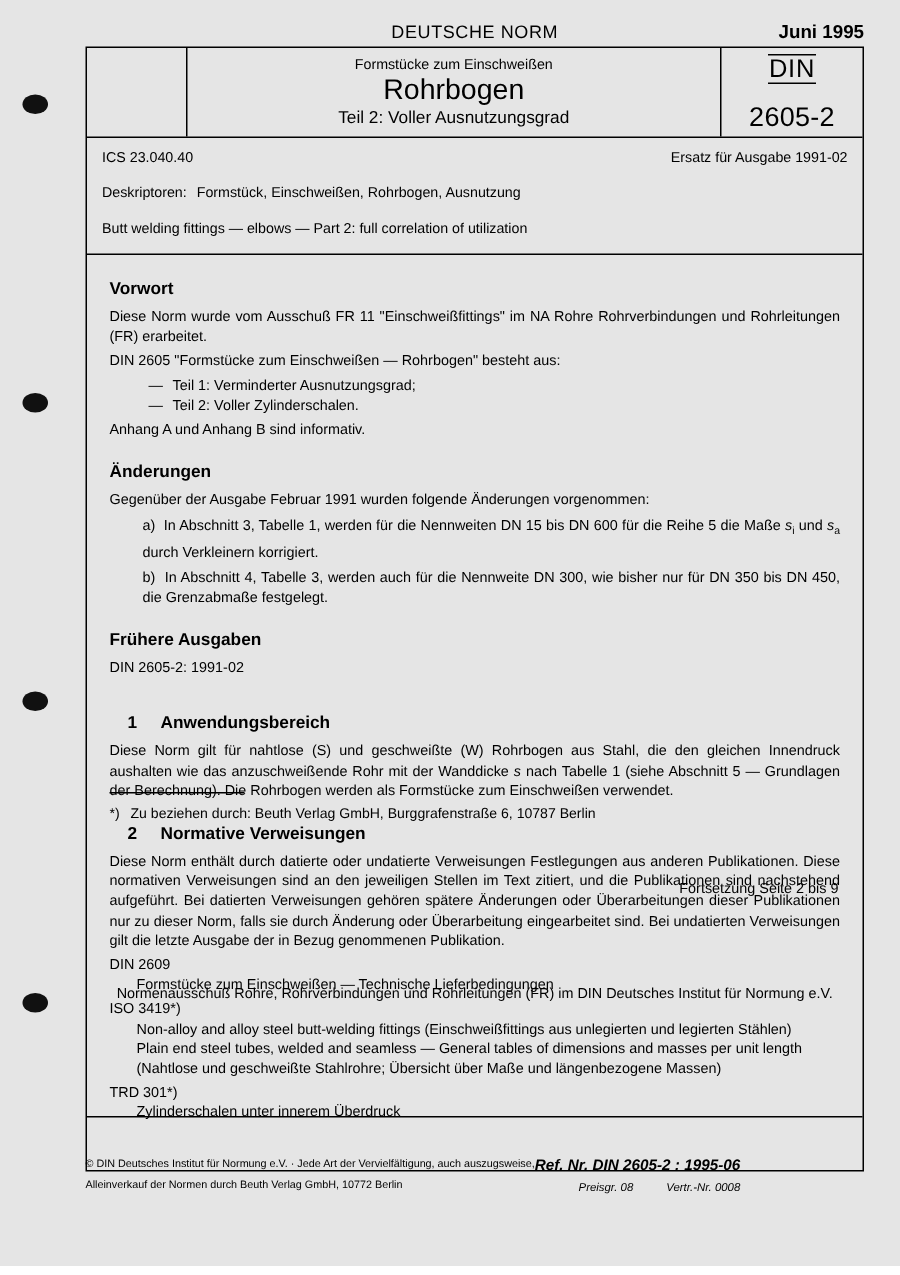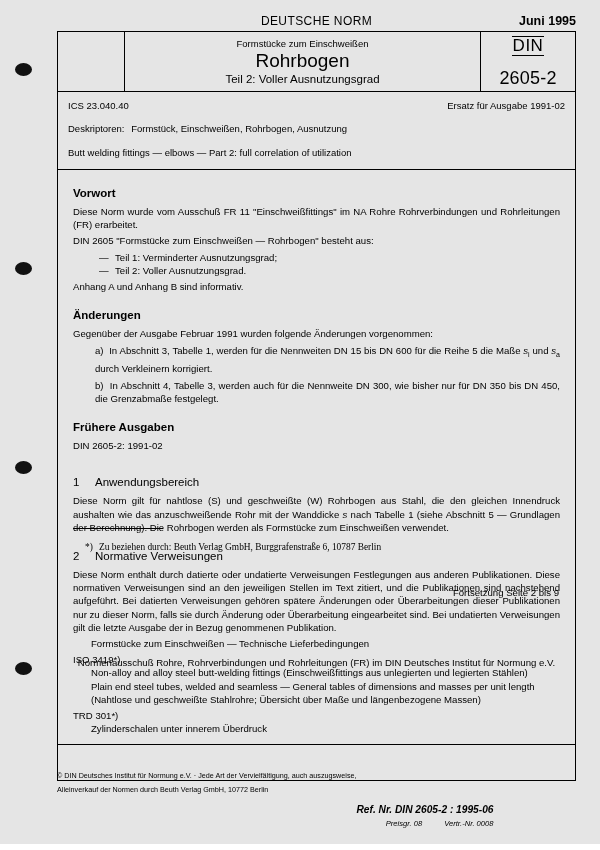--- a/index.html
+++ b/index.html
@@ -156,22 +156,22 @@
     position: relative;
   }
   h2.sec {
     font-size: 11.5px;
     font-weight: bold;
     margin: 0 0 5px 0;
     line-height: 14px;
   }
   h2.numsec {
     font-size: 11.5px;
-    font-weight: normal;
-    margin: 0 0 5px 0;
+    font-weight: bold;
+    margin: 0 0 5px 12px;
     line-height: 14px;
   }
   h2.numsec .num {
     display: inline-block;
     width: 22px;
   }
   p.t {
     font-size: 9.6px;
     line-height: 13.2px;
     margin: 0 0 3px 0;
@@ -215,22 +215,21 @@
     top: 358px;
   }
   .footnote-rule {
     width: 90px;
     border-top: 1.1px solid #000;
     margin-bottom: 6px;
   }
   .footnote {
     font-size: 9.4px;
     line-height: 13px;
-    margin: 12px;
-    font-family: Liberation Serif, serif;
+    margin: 0;
   }
   .footnote .ast { display:inline-block; width: 14px; }
 
   .fortsetzung {
     position: absolute;
     right: 16px;
     top: 417px;
     font-size: 9.6px;
   }
   .committee {
@@ -270,21 +269,20 @@
   .cr-left .l3 { margin-top: 4px; }
   .cr-right {
     text-align: right;
     font-style: italic;
     white-space: nowrap;
   }
   .cr-ref {
     font-size: 10.2px;
     font-weight: bold;
     line-height: 13px;
-    margin-top: 32px;
   }
   .cr-sub {
     font-size: 7.6px;
     line-height: 12px;
     margin-top: 2px;
   }
   .cr-sub .pg { margin-right: 22px; }
   sub.sm { font-size: 7px; }
   i.var { font-style: italic; }
 </style>
@@ -329,21 +327,21 @@
       </div>
       <div class="engtitle">Butt welding fittings — elbows — Part 2: full correlation of utilization</div>
     </div>
 
     <div class="body-block">
 
       <h2 class="sec">Vorwort</h2>
       <p class="t">Diese Norm wurde vom Ausschuß FR 11 "Einschweißfittings" im NA Rohre Rohrverbindungen und Rohrleitungen (FR) erarbeitet.</p>
       <p class="t nj">DIN 2605 "Formstücke zum Einschweißen — Rohrbogen" besteht aus:</p>
       <p class="dash"><span class="d">—</span><span>Teil 1: Verminderter Ausnutzungsgrad;</span></p>
-      <p class="dash"><span class="d">—</span><span>Teil 2: Voller Ausnutzungsgrad.</span></p>
+      <p class="dash"><span class="d">—</span><span>Teil 2: Voller Zylinderschalen.</span></p>
       <p class="t nj" style="margin-top:3px;">Anhang A und Anhang B sind informativ.</p>
 
       <div class="gap-md"></div>
 
       <h2 class="sec">Änderungen</h2>
       <p class="t nj">Gegenüber der Ausgabe Februar 1991 wurden folgende Änderungen vorgenommen:</p>
       <p class="indent1" style="margin-top:4px;"><span>a)</span>&nbsp;&nbsp;<span>In Abschnitt 3, Tabelle 1, werden für die Nennweiten DN 15 bis DN 600 für die Reihe 5 die Maße </span><i class="var">s</i><sub class="sm">i</sub><span> und </span><i class="var">s</i><sub class="sm">a</sub><span> durch Verkleinern korrigiert.</span></p>
       <p class="indent1" style="margin-top:4px;"><span>b)</span>&nbsp;&nbsp;<span>In Abschnitt 4, Tabelle 3, werden auch für die Nennweite DN 300, wie bisher nur für DN 350 bis DN 450, die Grenzabmaße festgelegt.</span></p>
 
       <div class="gap-md"></div>
@@ -354,20 +352,21 @@
       <div class="gap-lg"></div>
 
       <h2 class="numsec"><span class="num">1</span><span>Anwendungsbereich</span></h2>
       <p class="t"><span>Diese Norm gilt für nahtlose (S) und geschweißte (W) Rohrbogen aus Stahl, die den gleichen Innendruck aushalten wie das anzuschweißende Rohr mit der Wanddicke </span><i class="var">s</i><span> nach Tabelle 1 (siehe Abschnitt 5 — Grundlagen der Berechnung). Die Rohrbogen werden als Formstücke zum Einschweißen verwendet.</span></p>
 
       <div class="gap-md"></div>
 
       <h2 class="numsec"><span class="num">2</span><span>Normative Verweisungen</span></h2>
       <p class="t">Diese Norm enthält durch datierte oder undatierte Verweisungen Festlegungen aus anderen Publikationen. Diese normativen Verweisungen sind an den jeweiligen Stellen im Text zitiert, und die Publikationen sind nachstehend aufgeführt. Bei datierten Verweisungen gehören spätere Änderungen oder Überarbeitungen dieser Publikationen nur zu dieser Norm, falls sie durch Änderung oder Überarbeitung eingearbeitet sind. Bei undatierten Verweisungen gilt die letzte Ausgabe der in Bezug genommenen Publikation.</p>
 
+      <p class="ref-name">DIN 2609</p>
       <p class="ref-desc">Formstücke zum Einschweißen — Technische Lieferbedingungen</p>
       <p class="ref-name">ISO 3419*)</p>
       <p class="ref-desc">Non-alloy and alloy steel butt-welding fittings (Einschweißfittings aus unlegierten und legierten Stählen)</p>
       <p class="ref-desc">Plain end steel tubes, welded and seamless — General tables of dimensions and masses per unit length (Nahtlose und geschweißte Stahlrohre; Übersicht über Maße und längenbezogene Massen)</p>
       <p class="ref-name">TRD 301*)</p>
       <p class="ref-desc">Zylinderschalen unter innerem Überdruck</p>
 
       <div class="footnote-wrap">
         <div class="footnote-rule"></div>
         <p class="footnote"><span class="ast">*)</span><span>Zu beziehen durch: Beuth Verlag GmbH, Burggrafenstraße 6, 10787 Berlin</span></p>

